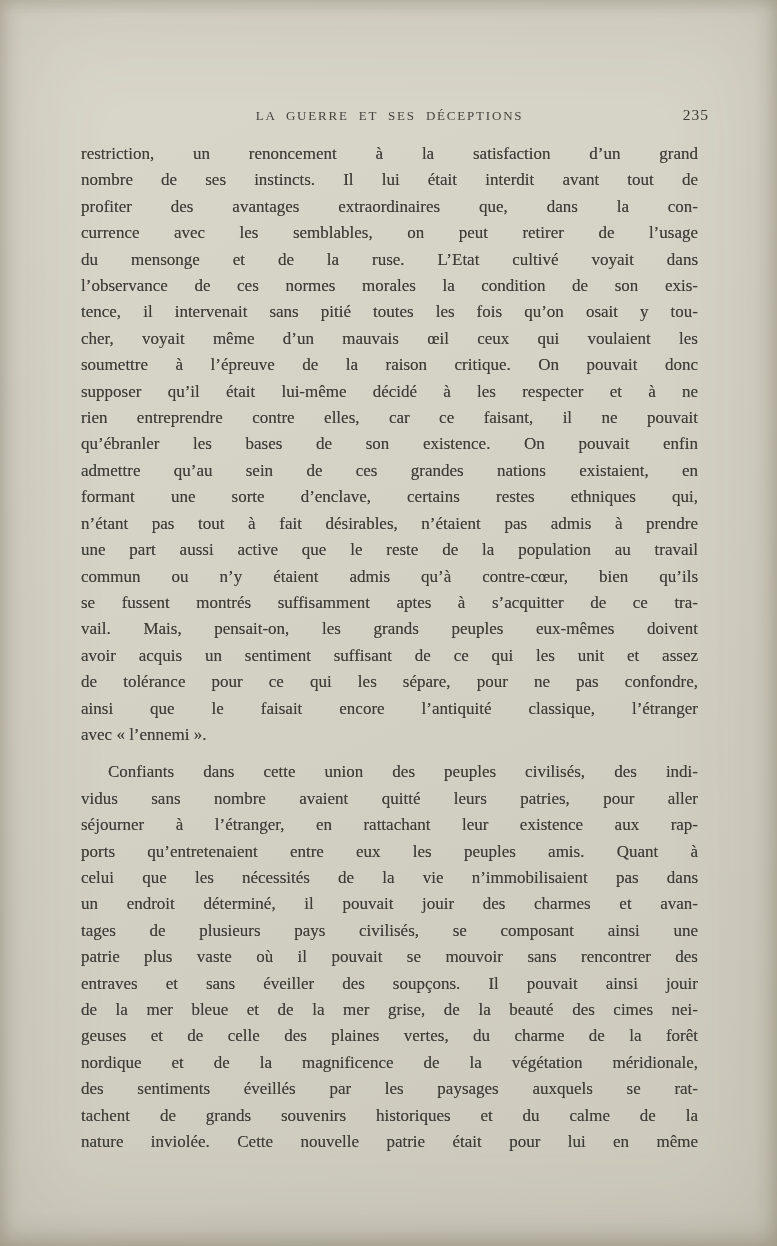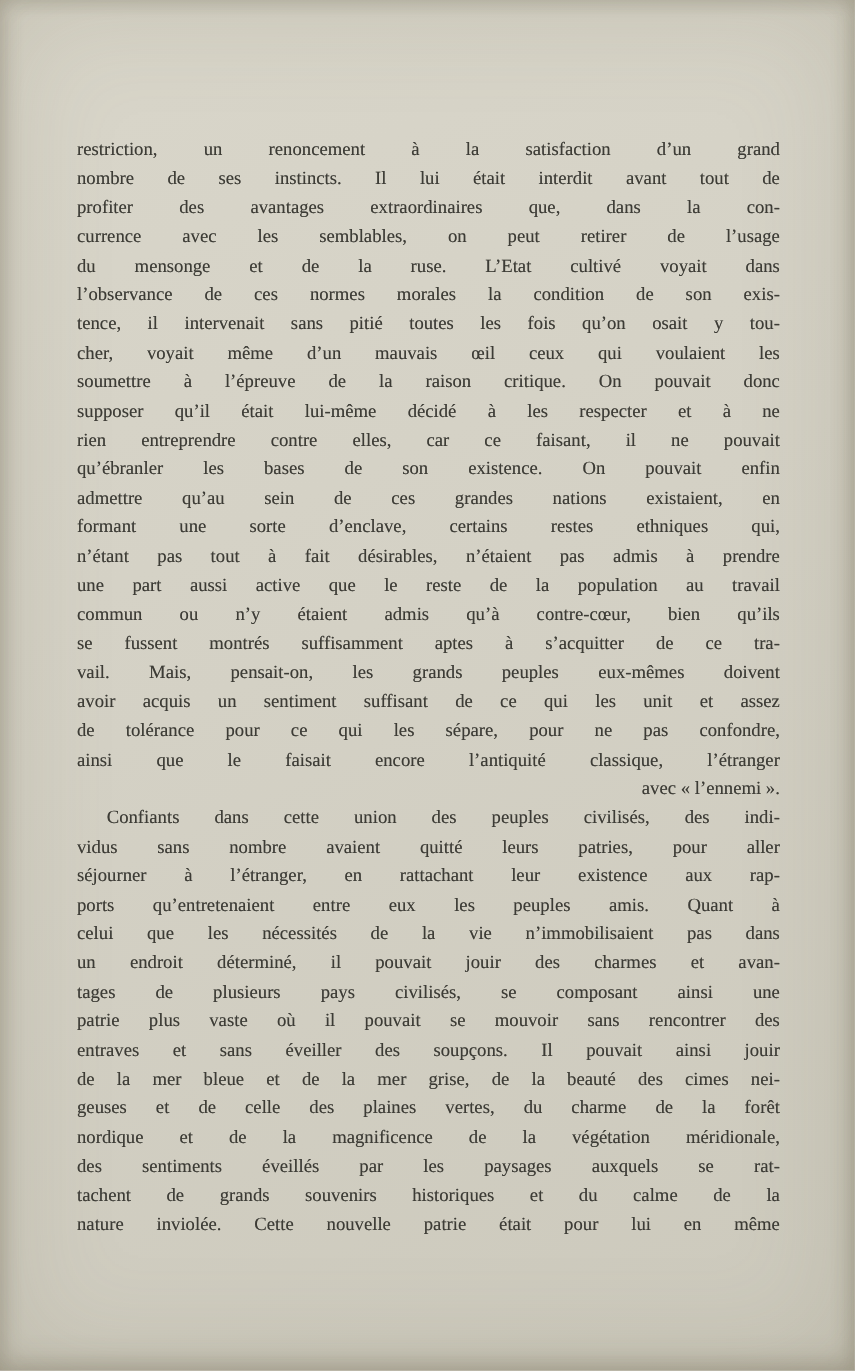--- a/index.html
+++ b/index.html
@@ -43,37 +43,41 @@
     font-size: 15.5px;
     letter-spacing: 1px;
     color: #3d3c36;
   }
   .body-text {
     margin-top: 17px;
     font-size: 17px;
     line-height: 26.4px;
     text-shadow: 0 0 0.5px rgba(61,60,54,0.55);
   }
-  .para { margin: 0; }
+  .para { margin: 11px; }
   .para-body {
     display: block;
     white-space: pre-line;
     text-align: justify;
     text-align-last: justify;
   }
   .para-last {
     display: block;
-    text-align: right;
+    text-align: left;
   }
   .para-indent .para-body { text-indent: 27px; font-family: Liberation Serif, serif; }
 </style>
 </head>
 <body>
 
 <div class="page">
+  <div class="header">
+    <span class="running-title">LA GUERRE ET SES DÉCEPTIONS</span>
+    <span class="page-number">235</span>
+  </div>
 
   <div class="body-text">
     <p class="para">
       <span class="para-body">restriction, un renoncement à la satisfaction d’un grand
 nombre de ses instincts. Il lui était interdit avant tout de
 profiter des avantages extraordinaires que, dans la con-
 currence avec les semblables, on peut retirer de l’usage
 du mensonge et de la ruse. L’Etat cultivé voyait dans
 l’observance de ces normes morales la condition de son exis-
 tence, il intervenait sans pitié toutes les fois qu’on osait y tou-

